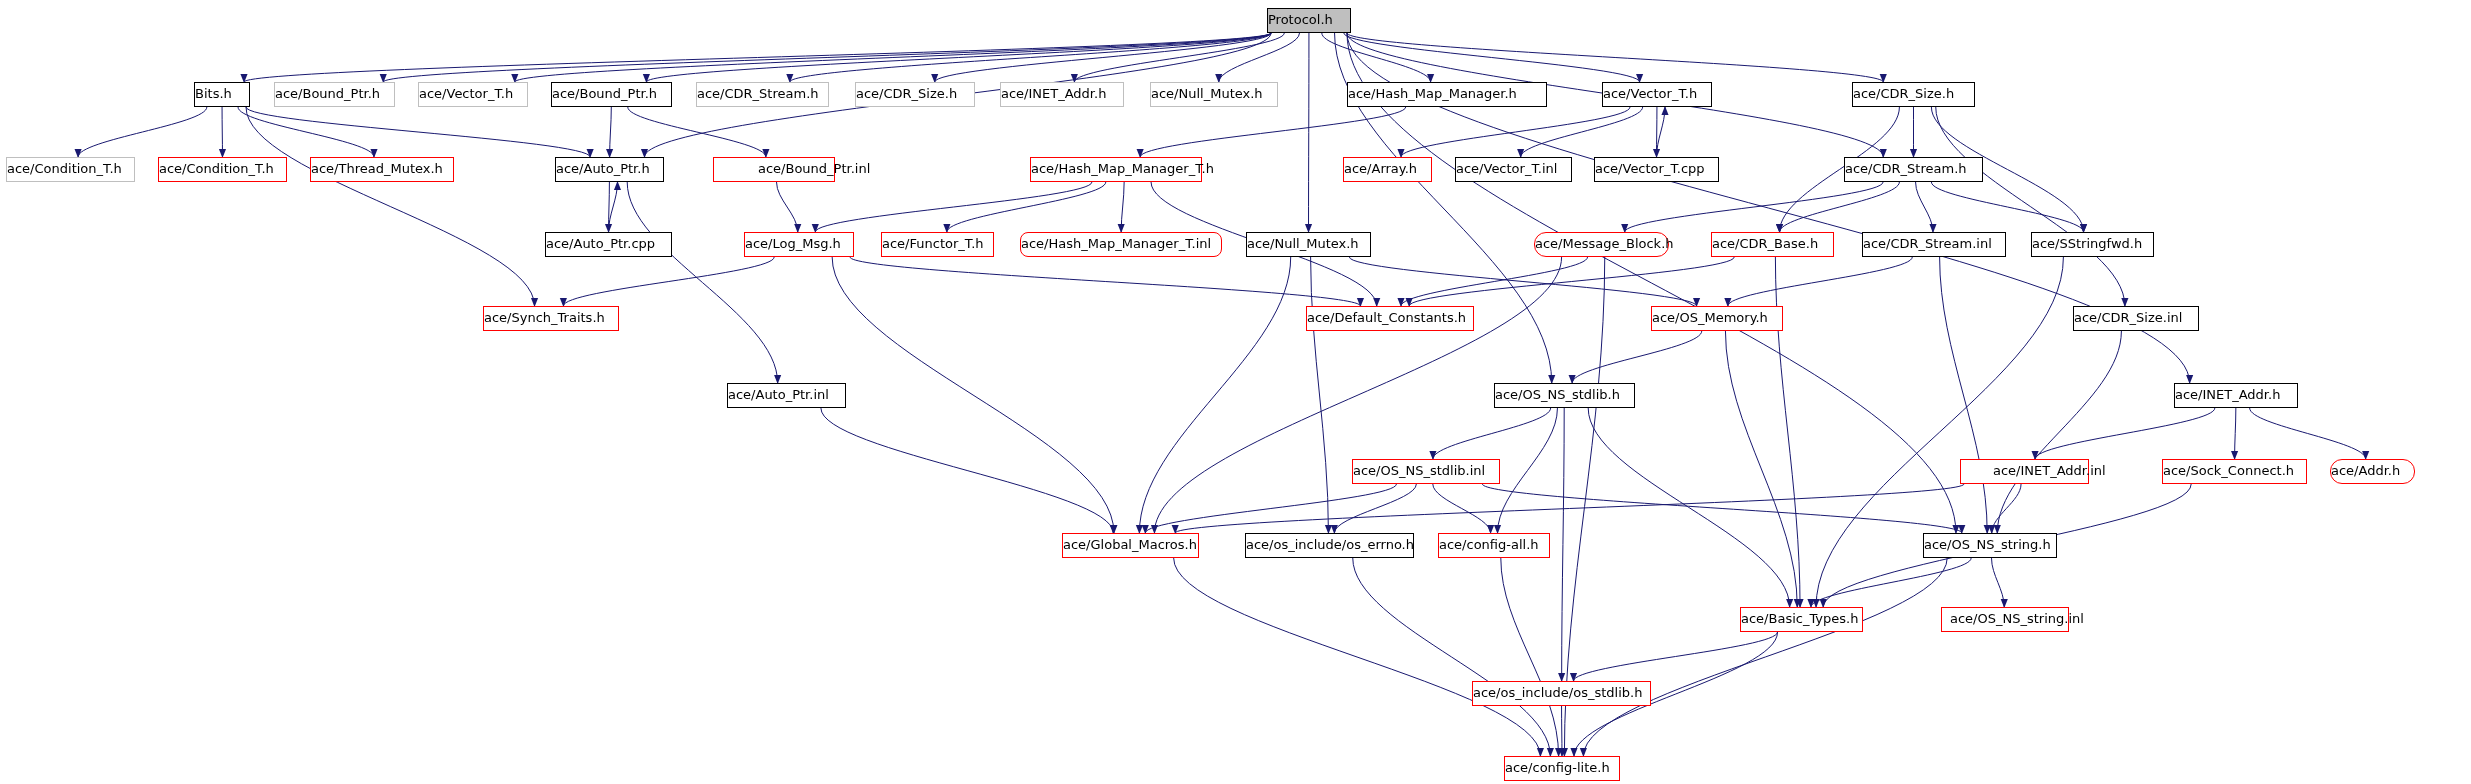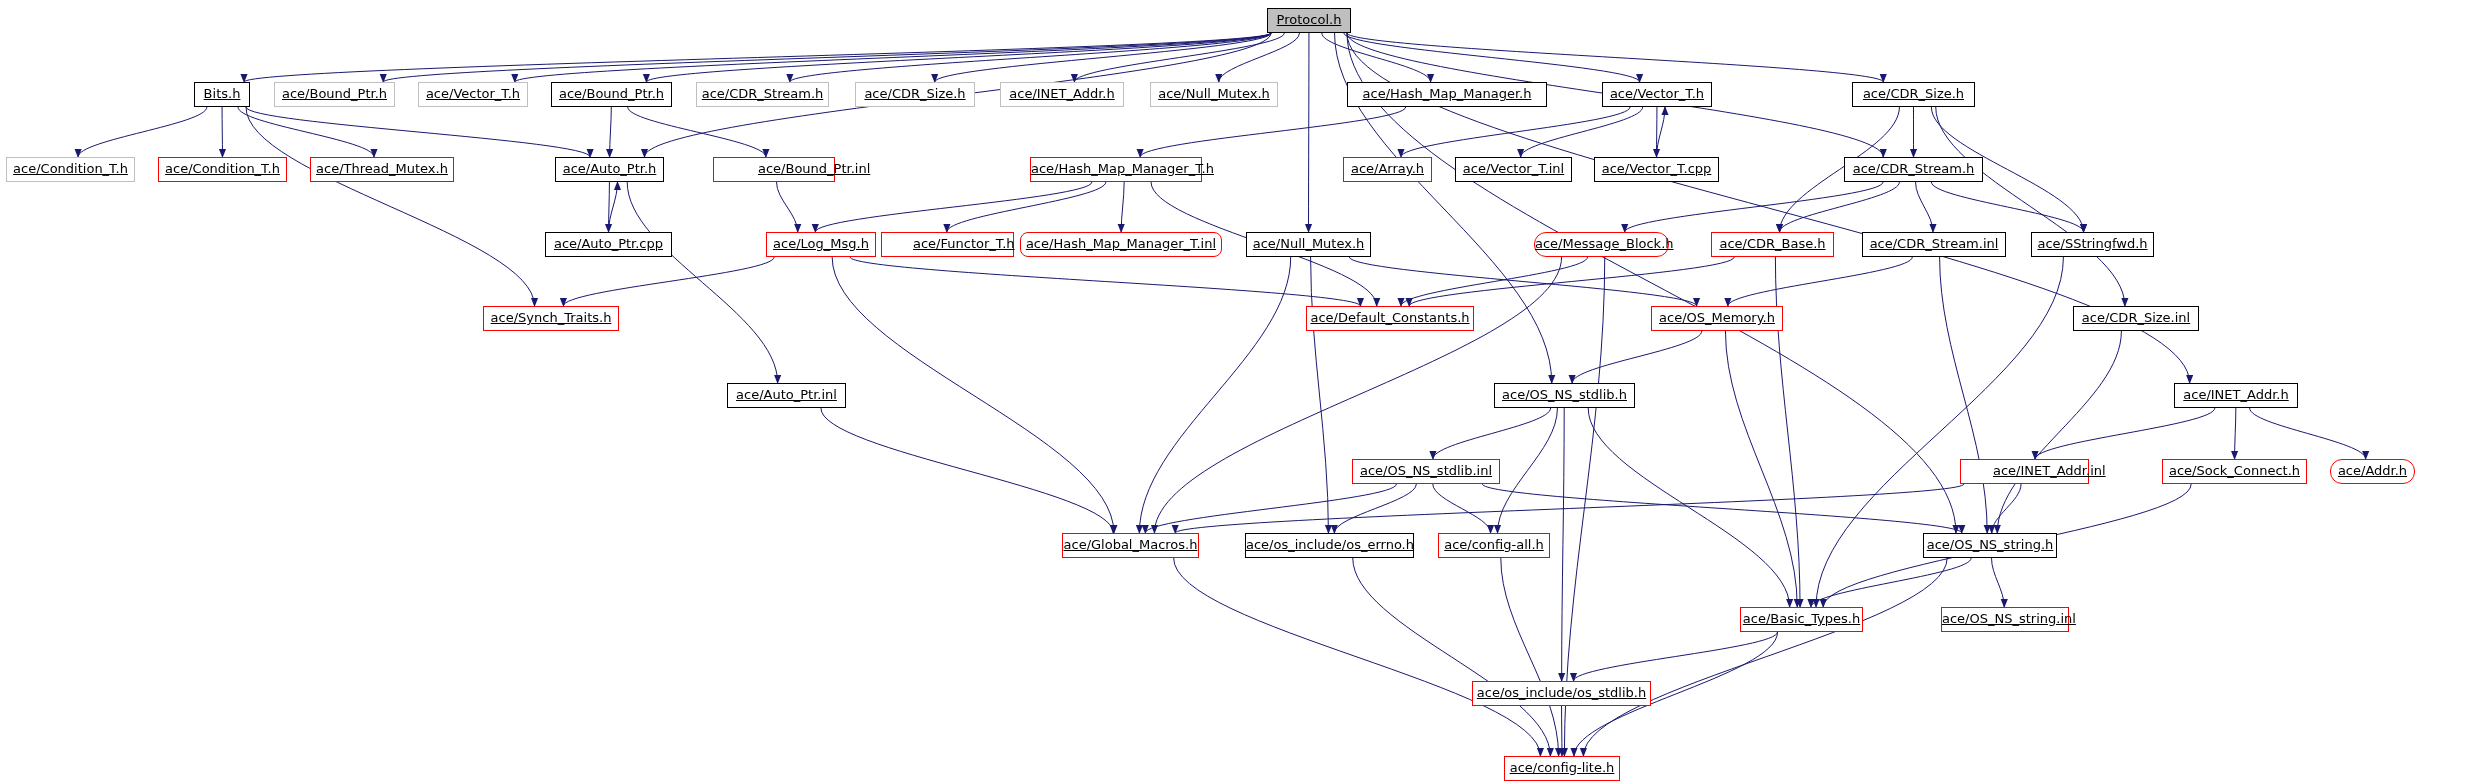--- a/index.html
+++ b/index.html
@@ -1,20 +1,20 @@
 <!DOCTYPE html>
 <html><head>
 <meta charset="utf-8">
 <style>
   html, body { margin:0; padding:0; background:#ffffff; }
   body { width:2471px; height:784px; position:relative; overflow:hidden; font-family:"DejaVu Sans", sans-serif; }
   #graph { position:absolute; left:0; top:0; width:2471px; height:784px; }
   #edges { position:absolute; left:0; top:0; }
   .node { position:absolute; box-sizing:border-box; height:25px; border:1.5px solid #000; background:#fff;
-          font-size:13px; line-height:22px; text-align:center; color:#000; white-space:nowrap; cursor:pointer;text-decoration:underline; }
+          font-size:13px; line-height:22px; text-align:left; color:#000; white-space:nowrap; cursor:pointer; }
   .node.red { border-color:#ff0000; }
   .node.gray { border-color:#bfbfbf; }
   .node.root { background:#bfbfbf; border-color:#000; }
 </style>
 </head>
 <body>
 
 <div id="graph">
   <svg id="edges" width="2471" height="784">
     <defs>
@@ -126,22 +126,22 @@
       <div class="node red" style="left: 158px; top: 157px; width: 129px;">ace/Condition_T.h</div>
       <div class="node red" style="left: 310px; top: 157px; width: 144px;">ace/Thread_Mutex.h</div>
       <div class="node " style="left: 555px; top: 157px; width: 109px;">ace/Auto_Ptr.h</div>
       <div class="node red" style="left: 713px; top: 157px; width: 122px; padding-left: 44px;">ace/Bound_Ptr.inl</div>
       <div class="node red" style="left: 1030px; top: 157px; width: 172px;">ace/Hash_Map_Manager_T.h</div>
       <div class="node red" style="left: 1343px; top: 157px; width: 89px;">ace/Array.h</div>
       <div class="node " style="left: 1455px; top: 157px; width: 117px;">ace/Vector_T.inl</div>
       <div class="node " style="left: 1594px; top: 157px; width: 125px;">ace/Vector_T.cpp</div>
       <div class="node " style="left: 1844px; top: 157px; width: 139px;">ace/CDR_Stream.h</div>
       <div class="node " style="left: 545px; top: 232px; width: 127px;">ace/Auto_Ptr.cpp</div>
-      <div class="node red" style="left: 744px; top: 232px; width: 110px; margin-left: 22px;">ace/Log_Msg.h</div>
-      <div class="node red" style="left: 881px; top: 232px; width: 133px; padding-left: 31px;">ace/Functor_T.h</div>
+      <div class="node red" style="left: 744px; top: 232px; width: 110px;">ace/Log_Msg.h</div>
+      <div class="node red" style="left: 881px; top: 232px; width: 113px;">ace/Functor_T.h</div>
       <div class="node red" style="left: 1020px; top: 232px; width: 202px; border-radius: 8px;">ace/Hash_Map_Manager_T.inl</div>
       <div class="node " style="left: 1246px; top: 232px; width: 125px;">ace/Null_Mutex.h</div>
       <div class="node red" style="left: 1534px; top: 232px; width: 135px; border-radius: 12px;">ace/Message_Block.h</div>
       <div class="node red" style="left: 1711px; top: 232px; width: 123px;">ace/CDR_Base.h</div>
       <div class="node " style="left: 1862px; top: 232px; width: 144px;">ace/CDR_Stream.inl</div>
       <div class="node " style="left: 2031px; top: 232px; width: 123px;">ace/SStringfwd.h</div>
       <div class="node red" style="left: 483px; top: 306px; width: 136px;">ace/Synch_Traits.h</div>
       <div class="node red" style="left: 1306px; top: 306px; width: 168px;">ace/Default_Constants.h</div>
       <div class="node red" style="left: 1651px; top: 306px; width: 132px;">ace/OS_Memory.h</div>
       <div class="node " style="left: 2073px; top: 306px; width: 126px;">ace/CDR_Size.inl</div>
@@ -150,17 +150,17 @@
       <div class="node " style="left: 2174px; top: 383px; width: 124px;">ace/INET_Addr.h</div>
       <div class="node red" style="left: 1352px; top: 459px; width: 148px;">ace/OS_NS_stdlib.inl</div>
       <div class="node red" style="left: 1960px; top: 459px; width: 129px; padding-left: 32px;">ace/INET_Addr.inl</div>
       <div class="node red" style="left: 2162px; top: 459px; width: 145px;">ace/Sock_Connect.h</div>
       <div class="node red" style="left: 2330px; top: 459px; width: 85px; border-radius: 12px;">ace/Addr.h</div>
       <div class="node red" style="left: 1062px; top: 533px; width: 137px;">ace/Global_Macros.h</div>
       <div class="node " style="left: 1245px; top: 533px; width: 169px;">ace/os_include/os_errno.h</div>
       <div class="node red" style="left: 1438px; top: 533px; width: 112px;">ace/config-all.h</div>
       <div class="node " style="left: 1923px; top: 533px; width: 134px;">ace/OS_NS_string.h</div>
       <div class="node red" style="left: 1740px; top: 607px; width: 123px;">ace/Basic_Types.h</div>
-      <div class="node red" style="left: 1941px; top: 607px; width: 128px;">ace/OS_NS_string.inl</div>
+      <div class="node red" style="left: 1941px; top: 607px; width: 128px; padding-left: 8px;">ace/OS_NS_string.inl</div>
       <div class="node red" style="left: 1472px; top: 681px; width: 179px;">ace/os_include/os_stdlib.h</div>
       <div class="node red" style="left: 1504px; top: 756px; width: 116px;">ace/config-lite.h</div>
     </div>
 </div>
 
 </body></html>

